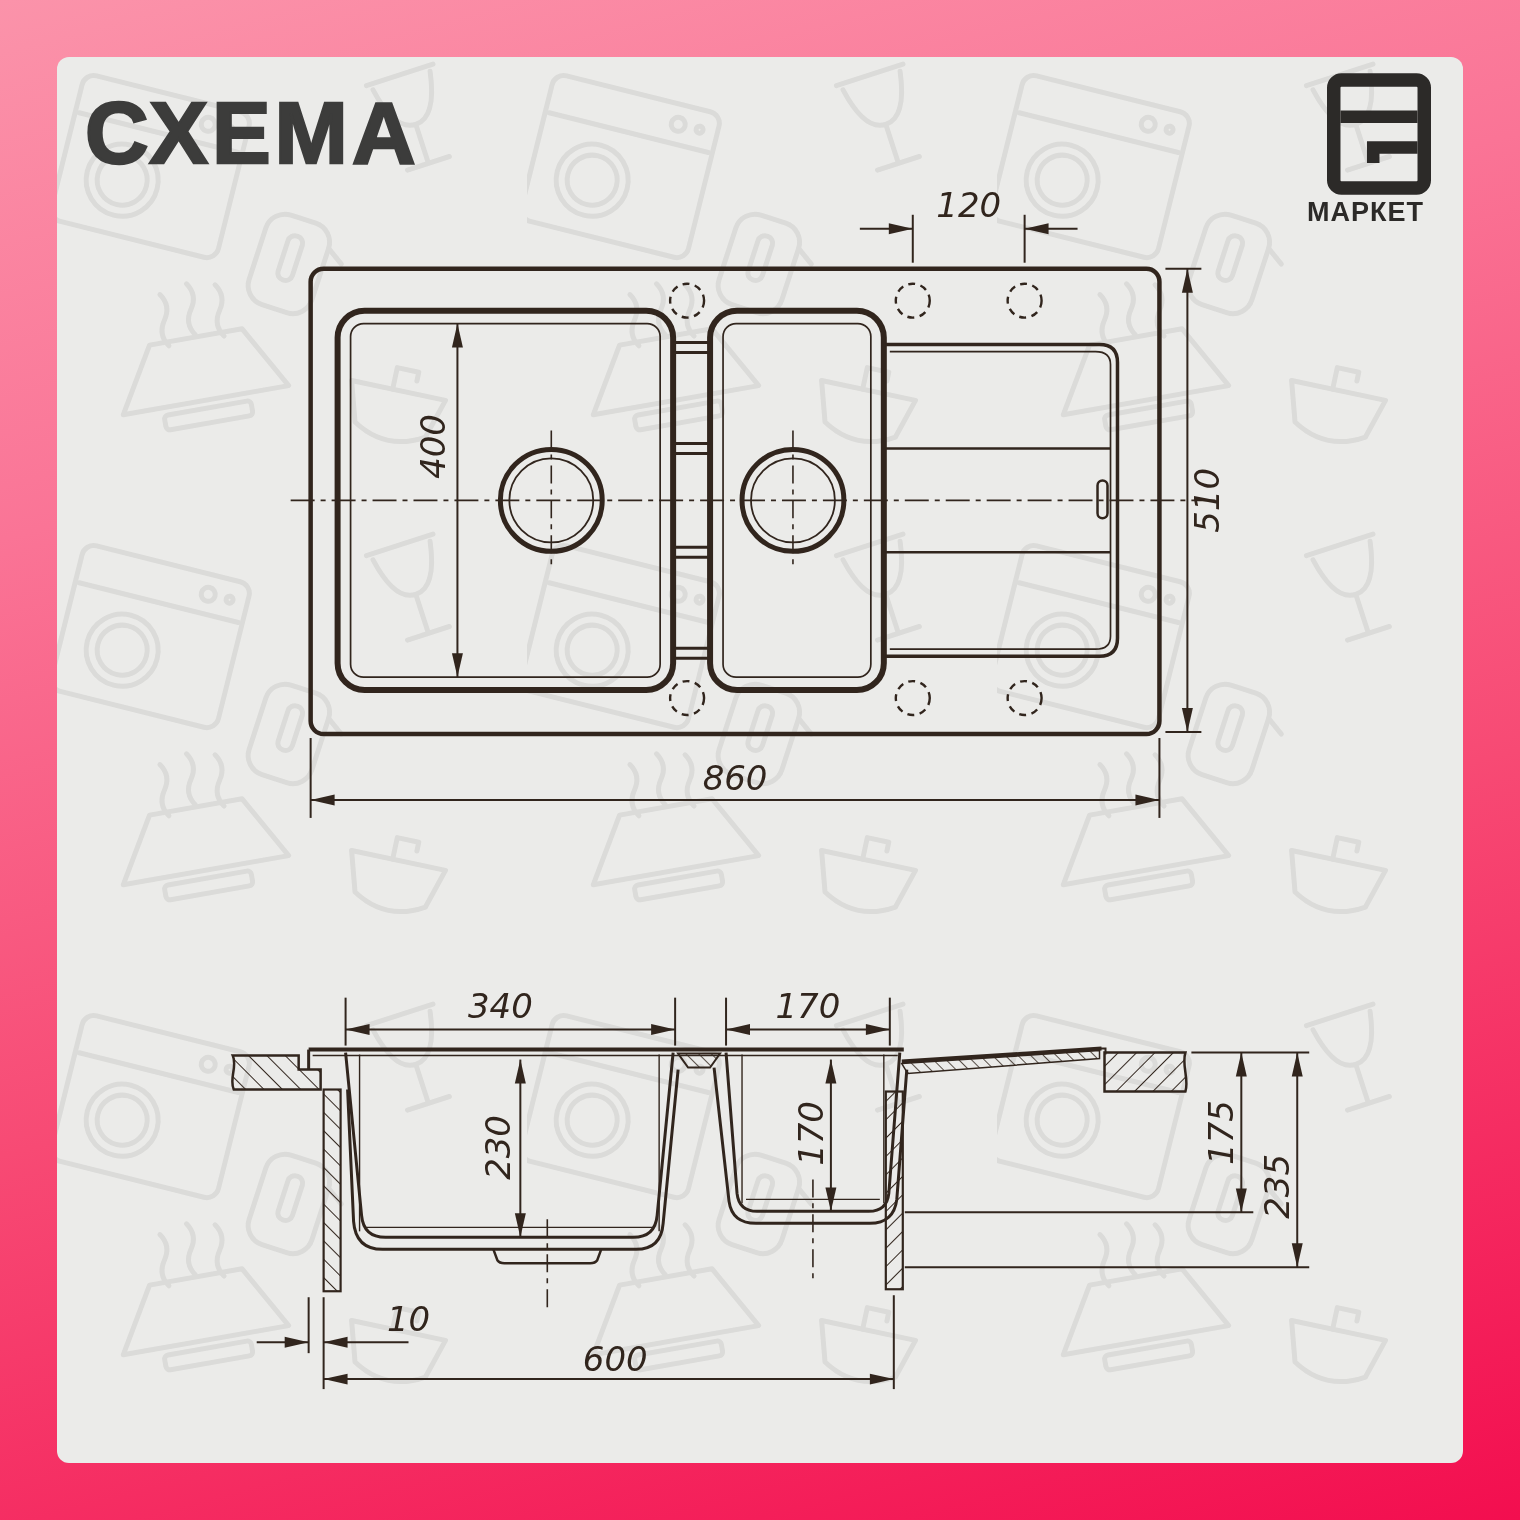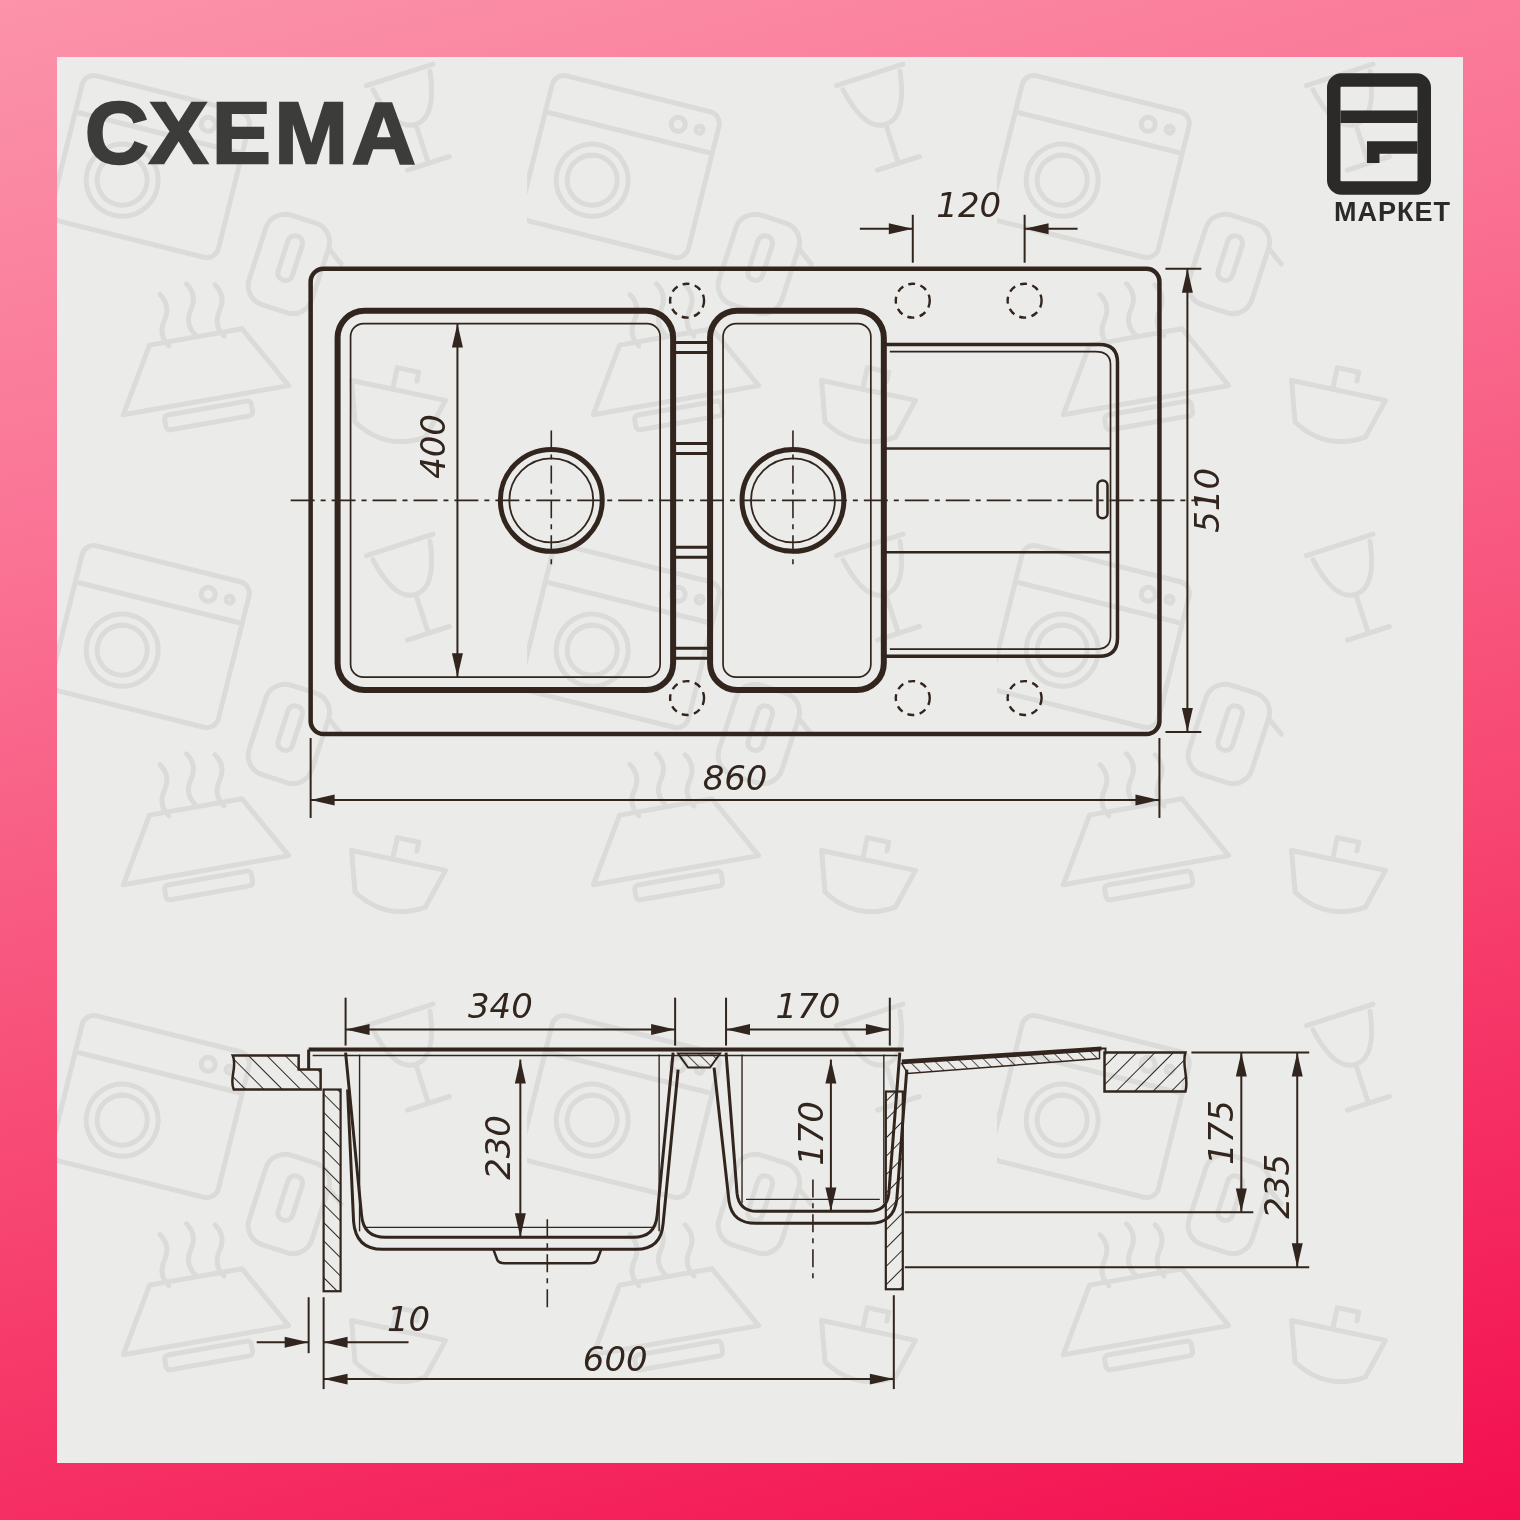--- a/index.html
+++ b/index.html
@@ -1,25 +1,25 @@
 <!DOCTYPE html>
 <html style="--frame-start: #fb93aa; --frame-end: #f30e4f; --paper: #ebebe9; --ink: #31251d; --title-ink: #3c3c3b; --logo-ink: #2c2a28; --pattern-ink: #d8d8d6;"><head>
 <meta charset="utf-8">
 <style>
   html,body{margin:0;padding:0;}
   body{width:1520px;height:1520px;position:relative;overflow:hidden;
        font-family:"Liberation Sans",sans-serif;}
   .frame{position:absolute;inset:0;
     background:linear-gradient(165deg,var(--frame-start,#fb93aa) 0%,#fa7496 28%,#f74a74 60%,var(--frame-end,#f30e4f) 100%);}
-  .content{position:absolute;inset:57px;background:var(--paper,#ebebe9);}
+  .content{position:absolute;inset:57px;background:var(--paper,#ebebe9);border-radius:12px;}
   .bgpattern{position:absolute;inset:0;width:100%;height:100%;}
   .title{position:absolute;left:28px;top:32px;margin:0;
     font:bold 88px/1 "Liberation Sans",sans-serif;letter-spacing:4px;
     color:var(--title-ink,#3c3c3b);-webkit-text-stroke:2.5px currentColor;}
-  .brand{position:absolute;top:16px;right:12px;width:144px;text-align:right;
+  .brand{position:absolute;top:16px;right:12px;width:144px;text-align:left;
     color:var(--logo-ink,#2c2a28);}
   .brandicon{width:104px;height:122px;display:block;margin:0 auto;}
   .brandname{font:bold 27px/1.1 "Liberation Sans",sans-serif;letter-spacing:1px;margin-top:3px;}
   .drawing{position:absolute;inset:0;width:100%;height:100%;color:var(--ink,#31251d);}
   .dim{font:italic 34px "DejaVu Sans",sans-serif;fill:currentColor;text-anchor:middle;}
   .ln{stroke:currentColor;fill:none;}
   .ar{fill:currentColor;stroke:none;}
 </style>
 </head>
 <body>

